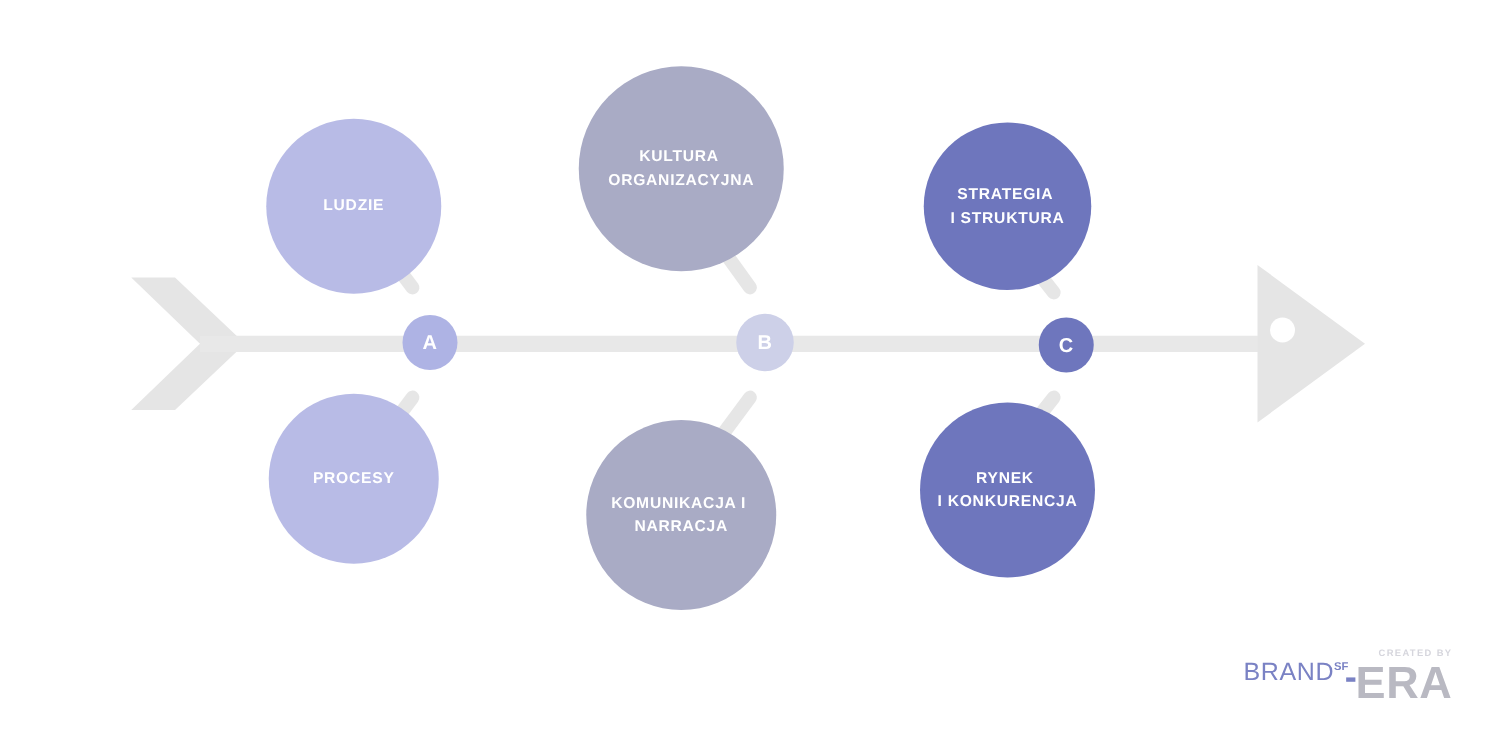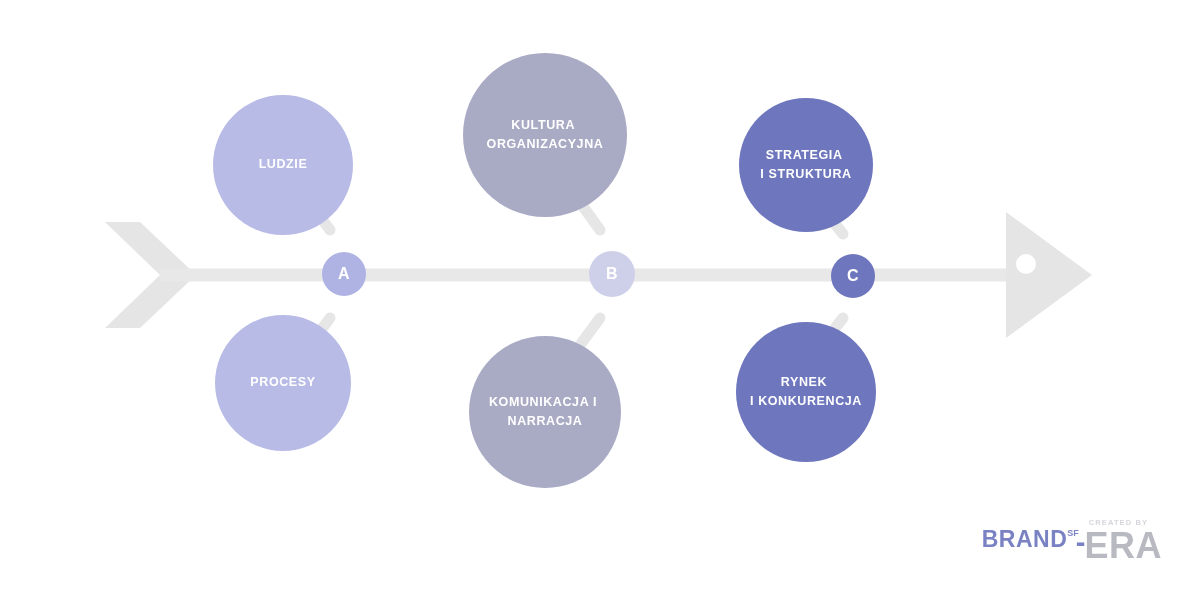--- a/index.html
+++ b/index.html
@@ -49,32 +49,32 @@
     right: 28px;
     bottom: 28px;
     text-align: right;
     user-select: none;
   }
   #brand-created-by {
     font-size: 7.5px;
     letter-spacing: 1.1px;
     font-weight: bold;
     color: #d6d6dd;
-    margin: 0 18px 1px 0;
+    margin: 0 4px 1px 0;
     text-align: right;
   }
   #brand-wordmark {
     display: flex;
     align-items: flex-start;
     justify-content: flex-end;
     line-height: 1;
   }
   .brand-part-1 {
-    font-size: 23px;
-    font-weight: bold;
+    font-size: 20px;
+    font-weight: normal;
     letter-spacing: 0.5px;
     color: #7a82c4;
   }
   .brand-sup {
     font-size: 9px;
     font-weight: bold;
     color: #7a82c4;
     position: relative;
     top: 1px;
     left: 0px;

